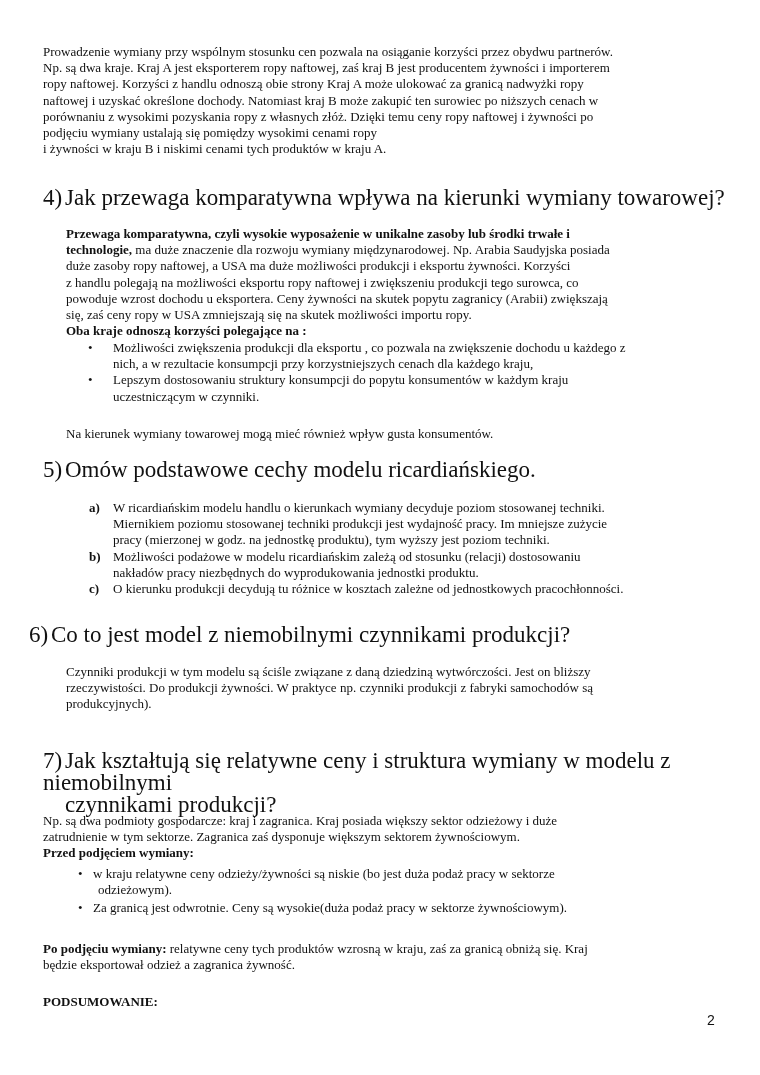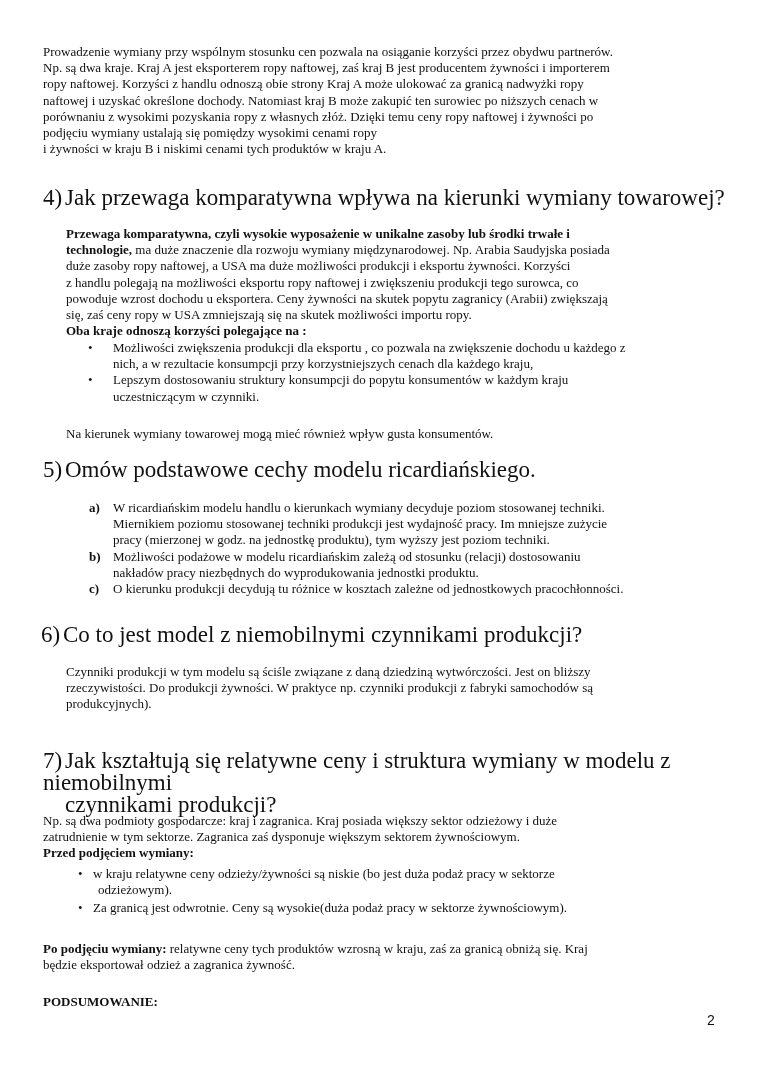--- a/index.html
+++ b/index.html
@@ -79,21 +79,21 @@
     <span class="b" style="position:absolute; left:-24px;">b)</span>
     <div class="p">Możliwości podażowe w modelu ricardiańskim zależą od stosunku (relacji) dostosowaniu</div>
     <div class="p">nakładów pracy niezbędnych do wyprodukowania jednostki produktu.</div>
   </div>
   <div style="position:relative;">
     <span class="b" style="position:absolute; left:-24px;">c)</span>
     <div class="p">O kierunku produkcji decydują tu różnice w kosztach zależne od jednostkowych pracochłonności.</div>
   </div>
 </div>
 
-<div class="heading" style="left:41px; top:624px;">
+<div class="heading" style="left:29px; top:624px;">
   <span class="num">6)</span><span>Co to jest model z niemobilnymi czynnikami produkcji?</span>
 </div>
 
 <div class="blk" style="left:66px; top:664px;">
   <div class="p">Czynniki produkcji w tym modelu są ściśle związane z daną dziedziną wytwórczości. Jest on bliższy</div>
   <div class="p">rzeczywistości. Do produkcji żywności. W praktyce np. czynniki produkcji z fabryki samochodów są</div>
   <div class="p">produkcyjnych).</div>
 </div>
 
 <div class="heading" style="left:43px; top:750px;">

